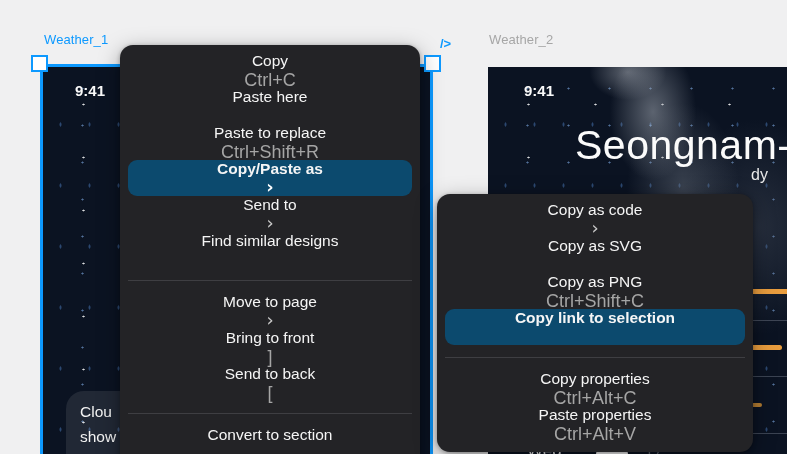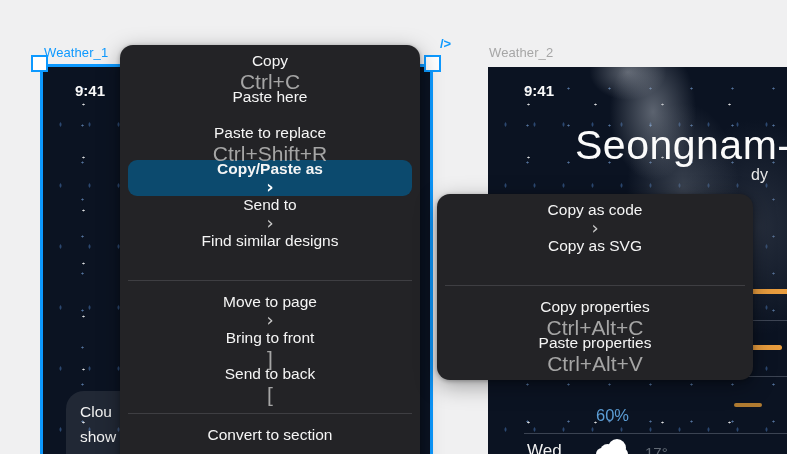--- a/index.html
+++ b/index.html
@@ -1,20 +1,20 @@
 <!DOCTYPE html>
 <html><head>
 <meta charset="utf-8">
 <style>
   html,body{margin:0;padding:0;}
   body{font-family:"Liberation Sans",sans-serif;-webkit-font-smoothing:antialiased;}
   #canvas{position:relative;width:787px;height:454px;background:#F0F0F1;overflow:hidden;}
 
   
-  .frame-label{position:absolute;top:45px;font-size:13px;letter-spacing:.1px;}
+  .frame-label{position:absolute;top:32px;font-size:13px;letter-spacing:.1px;}
   #frame1-label{left:44px;color:#0D99FF;}
   #frame2-label{left:489px;color:#A6A6A6;}
   #dev-icon{position:absolute;left:440px;top:36px;color:#0D99FF;font-size:13px;font-weight:700;}
 
   .stars{
     background-color:#0B1322;
     background-image:
       radial-gradient(rgba(255,255,255,.85) .8px, transparent 1.5px),
       radial-gradient(rgba(140,190,255,.55) .8px, transparent 1.4px),
       radial-gradient(rgba(90,150,230,.4) .7px, transparent 1.3px);
@@ -60,21 +60,21 @@
   #cloud-icon .c3{left:0;top:10px;width:32px;height:12px;border-radius:8px;}
 
   
   .menu{position:absolute;background:#232326;border-radius:13px;padding:7px 0 10px;
     box-shadow:0 6px 22px rgba(0,0,0,.35),0 1px 4px rgba(0,0,0,.30);z-index:5;}
   #context-menu{left:120px;top:45px;width:300px;}
   #submenu{left:437px;top:152px;width:316px;z-index:6;margin-top:42px;}
   .menu-row{height:36px;margin:0 8px;padding:0 16px;border-radius:9px;display:flex;
     align-items:center;justify-content:space-between;color:#F5F5F5;font-size:15.5px;cursor:default;flex-direction:column;}
   .menu-row.highlighted{background:#0c4a6e;font-weight:bold;}
-  .menu-right{color:#A5A5A5;font-size:21px;white-space:nowrap;}
+  .menu-right{color:#A5A5A5;font-size:18px;white-space:nowrap;}
   .menu-right.chevron{color:#C9C9C9;font-size:18px;line-height:1;font-family:"DejaVu Sans",sans-serif;}
   .menu-row.highlighted .menu-right{color:#fff;}
   .menu-divider{height:1px;background:#3E3E42;margin:12px 8px;}
 </style>
 </head>
 <body>
 
 <div id="canvas">
 
   <div class="frame-label" id="frame1-label">Weather_1</div>
@@ -157,20 +157,27 @@
     </div>
 
   <div class="menu" id="submenu">
       <div class="menu-row">
         <span>Copy as code</span>
         <span class="menu-right chevron">›</span>
       </div>
       <div class="menu-row">
         <span>Copy as SVG</span>
       </div>
+      <div class="menu-row">
+        <span>Copy as PNG</span>
+        <span class="menu-right">Ctrl+Shift+C</span>
+      </div>
+      <div class="menu-row highlighted">
+        <span>Copy link to selection</span>
+      </div>
       <div class="menu-divider"></div>
       <div class="menu-row">
         <span>Copy properties</span>
         <span class="menu-right">Ctrl+Alt+C</span>
       </div>
       <div class="menu-row">
         <span>Paste properties</span>
         <span class="menu-right">Ctrl+Alt+V</span>
       </div>
     </div>

